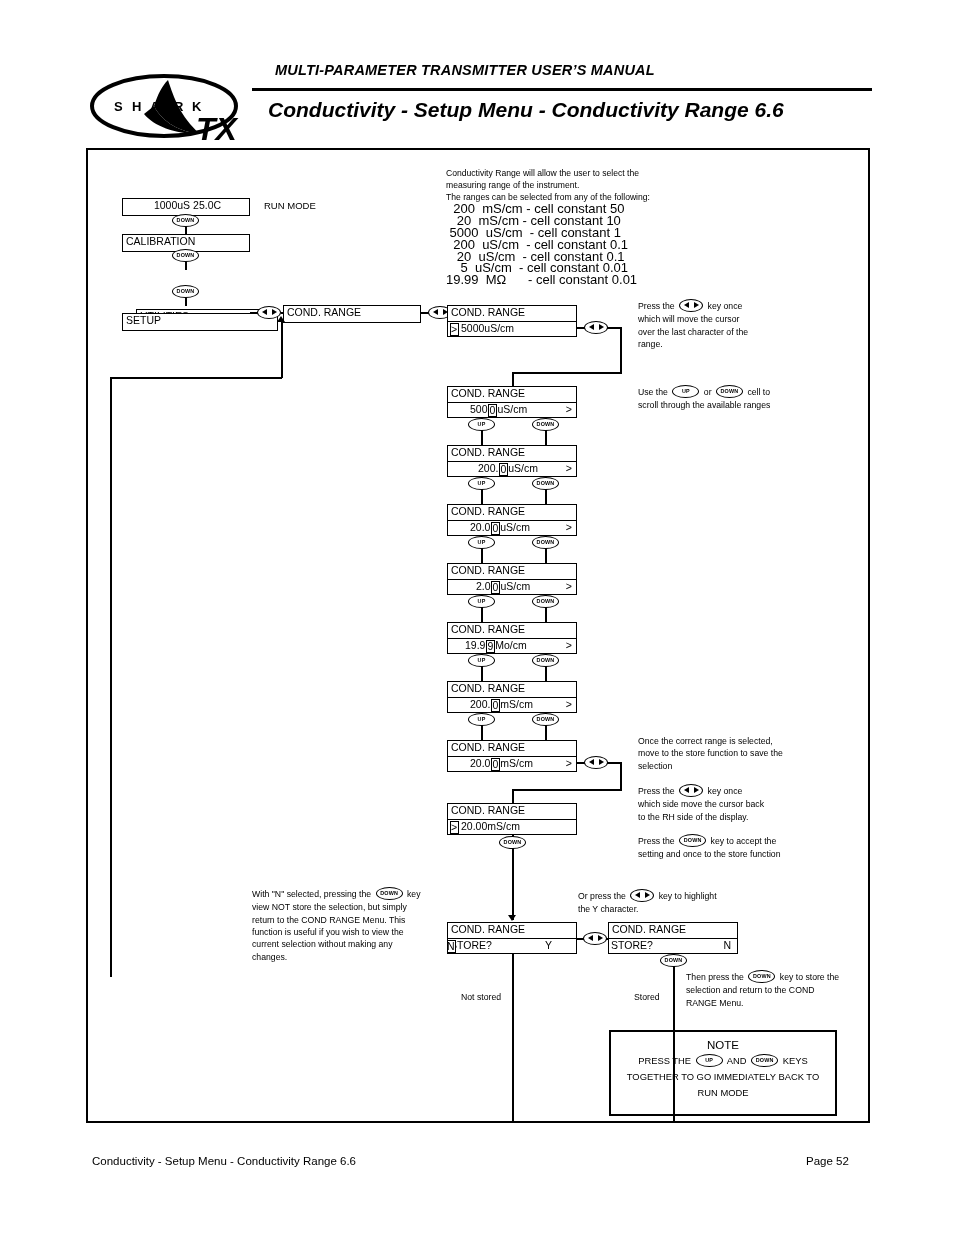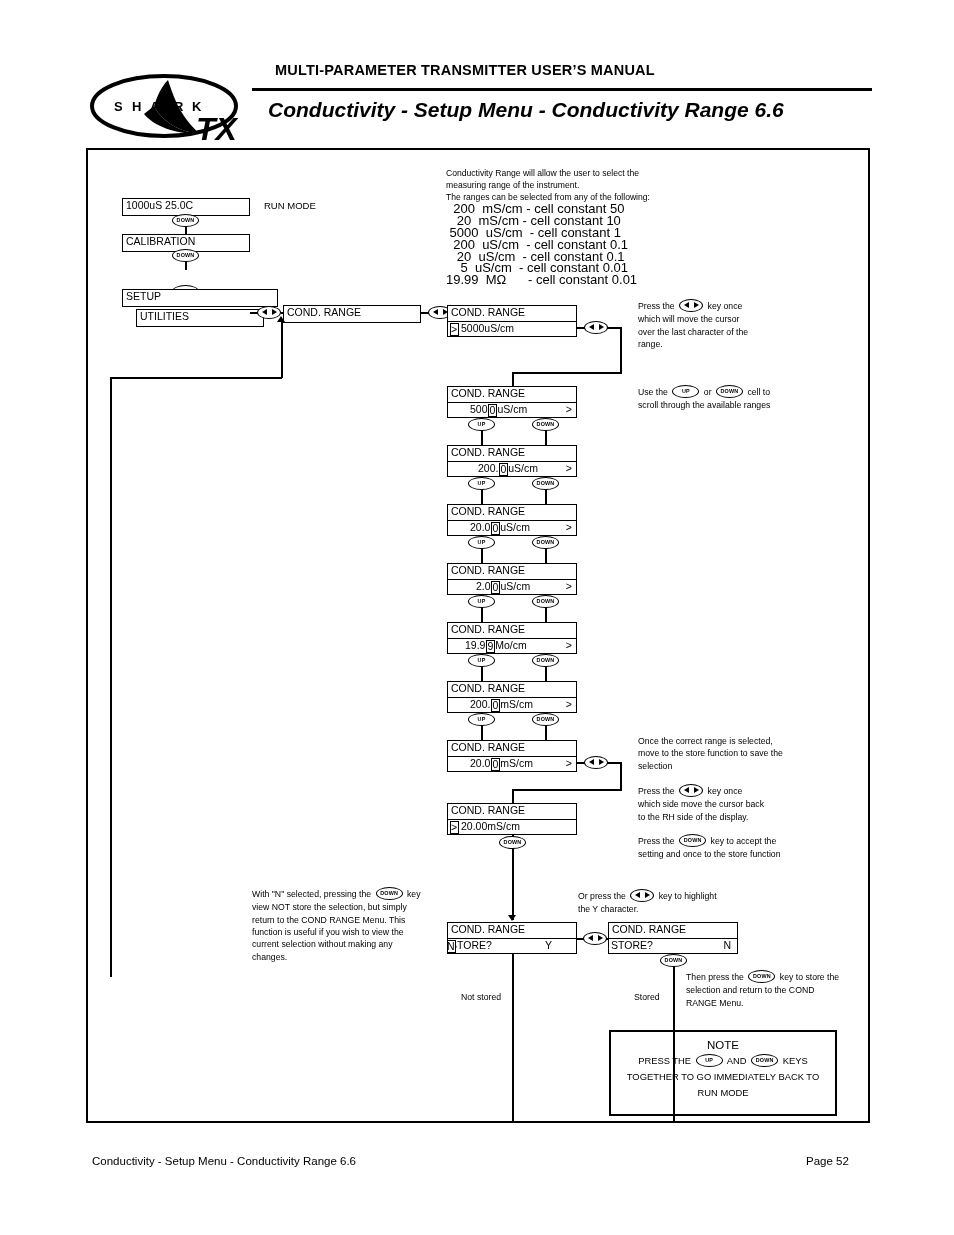--- a/index.html
+++ b/index.html
@@ -9,21 +9,21 @@
     font-family: "Liberation Sans", sans-serif;
     color: #000000;
     overflow: hidden;
   }
   .abs { position: absolute; }
 
   
   #logo { left: 88px; top: 72px; width: 180px; height: 76px; }
   #header-title {
     left: 275px; top: 62px; width: 600px;
-    font-size: 14.5px; font-weight: bold; 
+    font-size: 14.5px; font-weight: bold; font-style: italic;
     letter-spacing: 0.2px; white-space: nowrap;
   }
   #header-rule {
     left: 252px; top: 88px; width: 620px; height: 3px;
     background: #000;
   }
   #page-title {
     left: 268px; top: 98px; width: 640px;
     font-size: 21px; font-weight: bold; font-style: italic;
     white-space: nowrap;
@@ -64,24 +64,24 @@
     border: 1.4px solid #000;
     padding: 0 0.5px;
     line-height: 11px;
     margin: 0 0.5px;
     position: relative;
     top: 0.5px;
     background: #fff;
   }
 
   
-  #box-run    { left: 122px; top: 198px; width: 128px; }
+  #box-run    { left: 122px; top: 198px; width: 128px; text-align: center; }
   #box-cal    { left: 122px; top: 234px; width: 128px; }
   #box-util   { left: 136px; top: 269px; width: 128px; margin-top: 40px; }
-  #box-setup  { left: 122px; top: 289px; width: 156px; }
+  #box-setup  { left: 122px; top: 313px; width: 156px; }
 
   #run-mode-label { left: 264px; top: 200px; font-size: 9.5px; }
 
   #box-cr-top { left: 283px; top: 305px; width: 138px; }
 
   
   .crbox { width: 130px; }
   #cr1 { left: 447px; top: 305px; }
   #cr2 { left: 447px; top: 386px; }
   #cr3 { left: 447px; top: 445px; }

